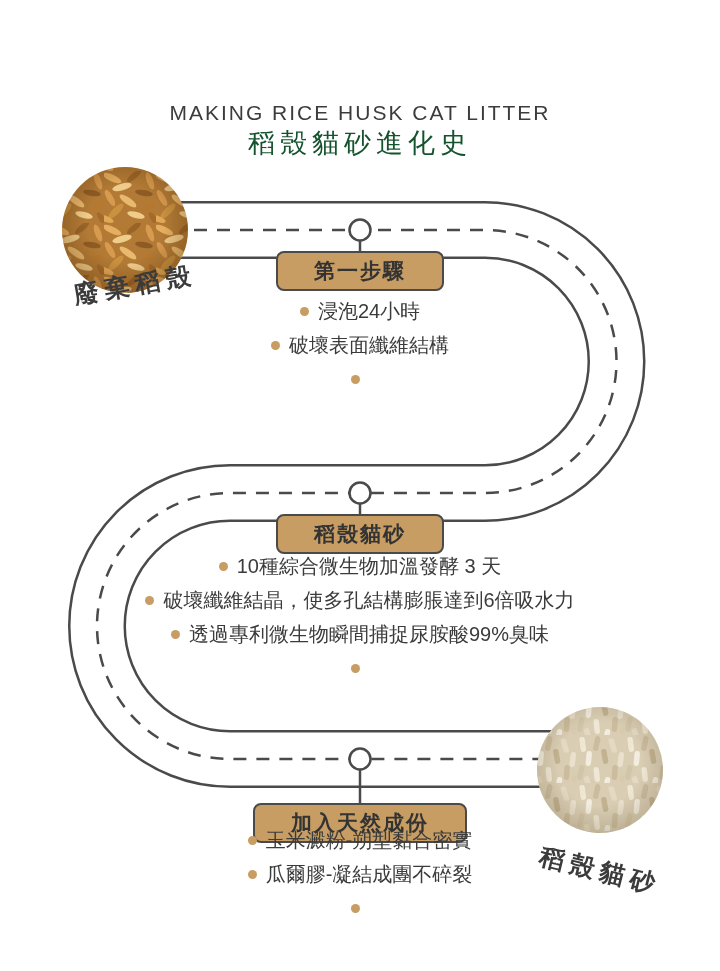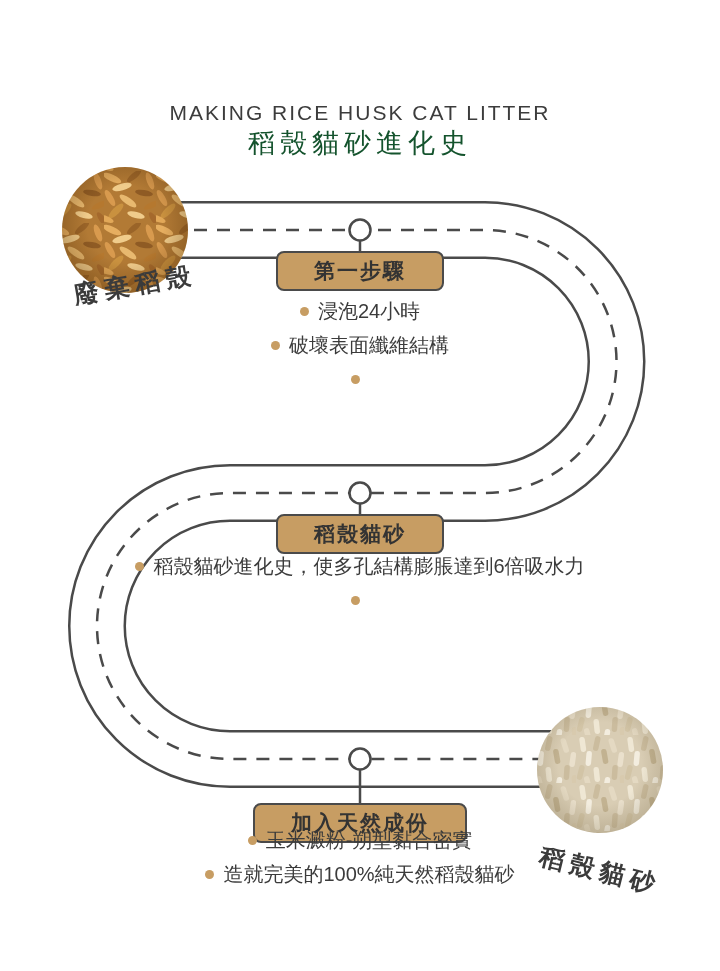--- a/index.html
+++ b/index.html
@@ -129,32 +129,43 @@
     </div>
     <div class="item">
       <span class="dot"></span>
     </div>
   </div>
 
   <div class="badge badge2">稻殼貓砂</div>
   <div class="list list2">
     <div class="item">
       <span class="dot"></span>
-      <span>稻殼貓砂進化史，使多孔結構膨脹達到6倍吸水力</span>
+      <span>10種綜合微生物加溫發酵 3 天</span>
+    </div>
+    <div class="item">
+      <span class="dot"></span>
+      <span>破壞纖維結晶，使多孔結構膨脹達到6倍吸水力</span>
+    </div>
+    <div class="item">
+      <span class="dot"></span>
+      <span>透過專利微生物瞬間捕捉尿胺酸99%臭味</span>
     </div>
     <div class="item">
       <span class="dot"></span>
     </div>
   </div>
 
   <div class="badge badge3">加入天然成份</div>
   <div class="list list3">
     <div class="item">
       <span class="dot"></span>
       <span>玉米澱粉-朔型黏合密實</span>
     </div>
     <div class="item">
       <span class="dot"></span>
-      <span>造就完美的100%純天然稻殼貓砂</span>
+      <span>瓜爾膠-凝結成團不碎裂</span>
+    </div>
+    <div class="item">
+      <span class="dot"></span>
     </div>
   </div>
 
 </div>
 
 </body></html>

